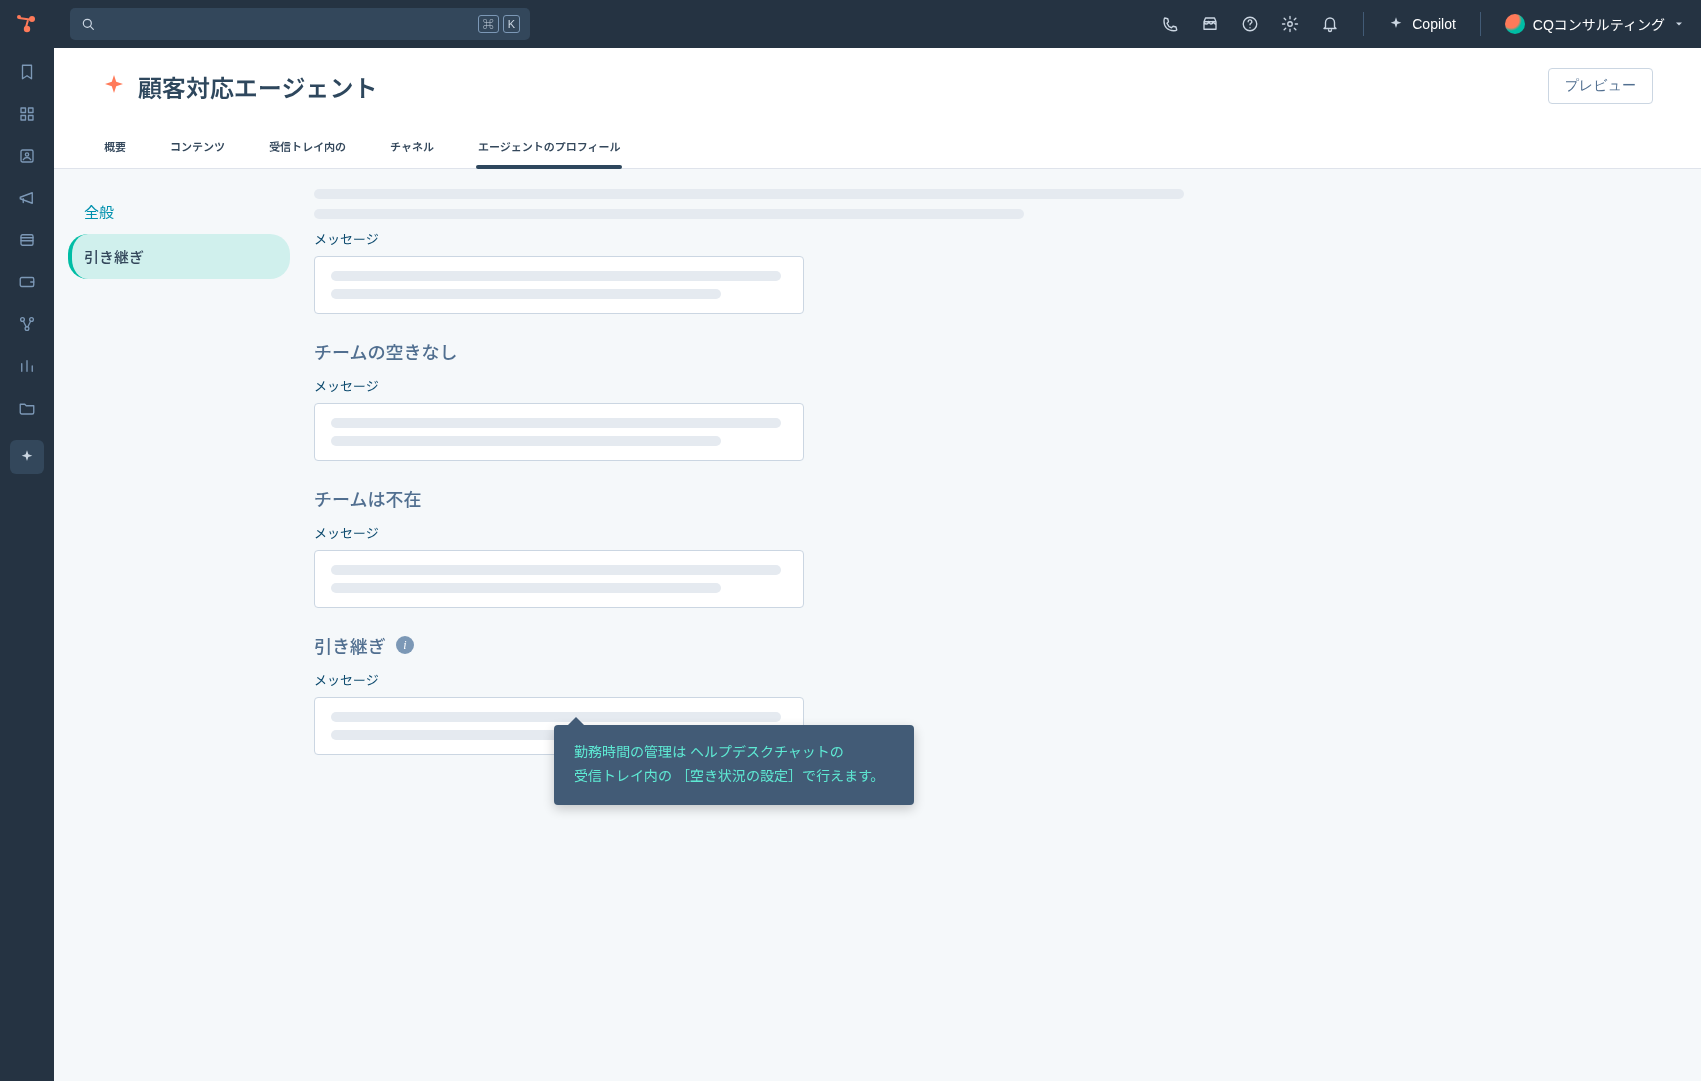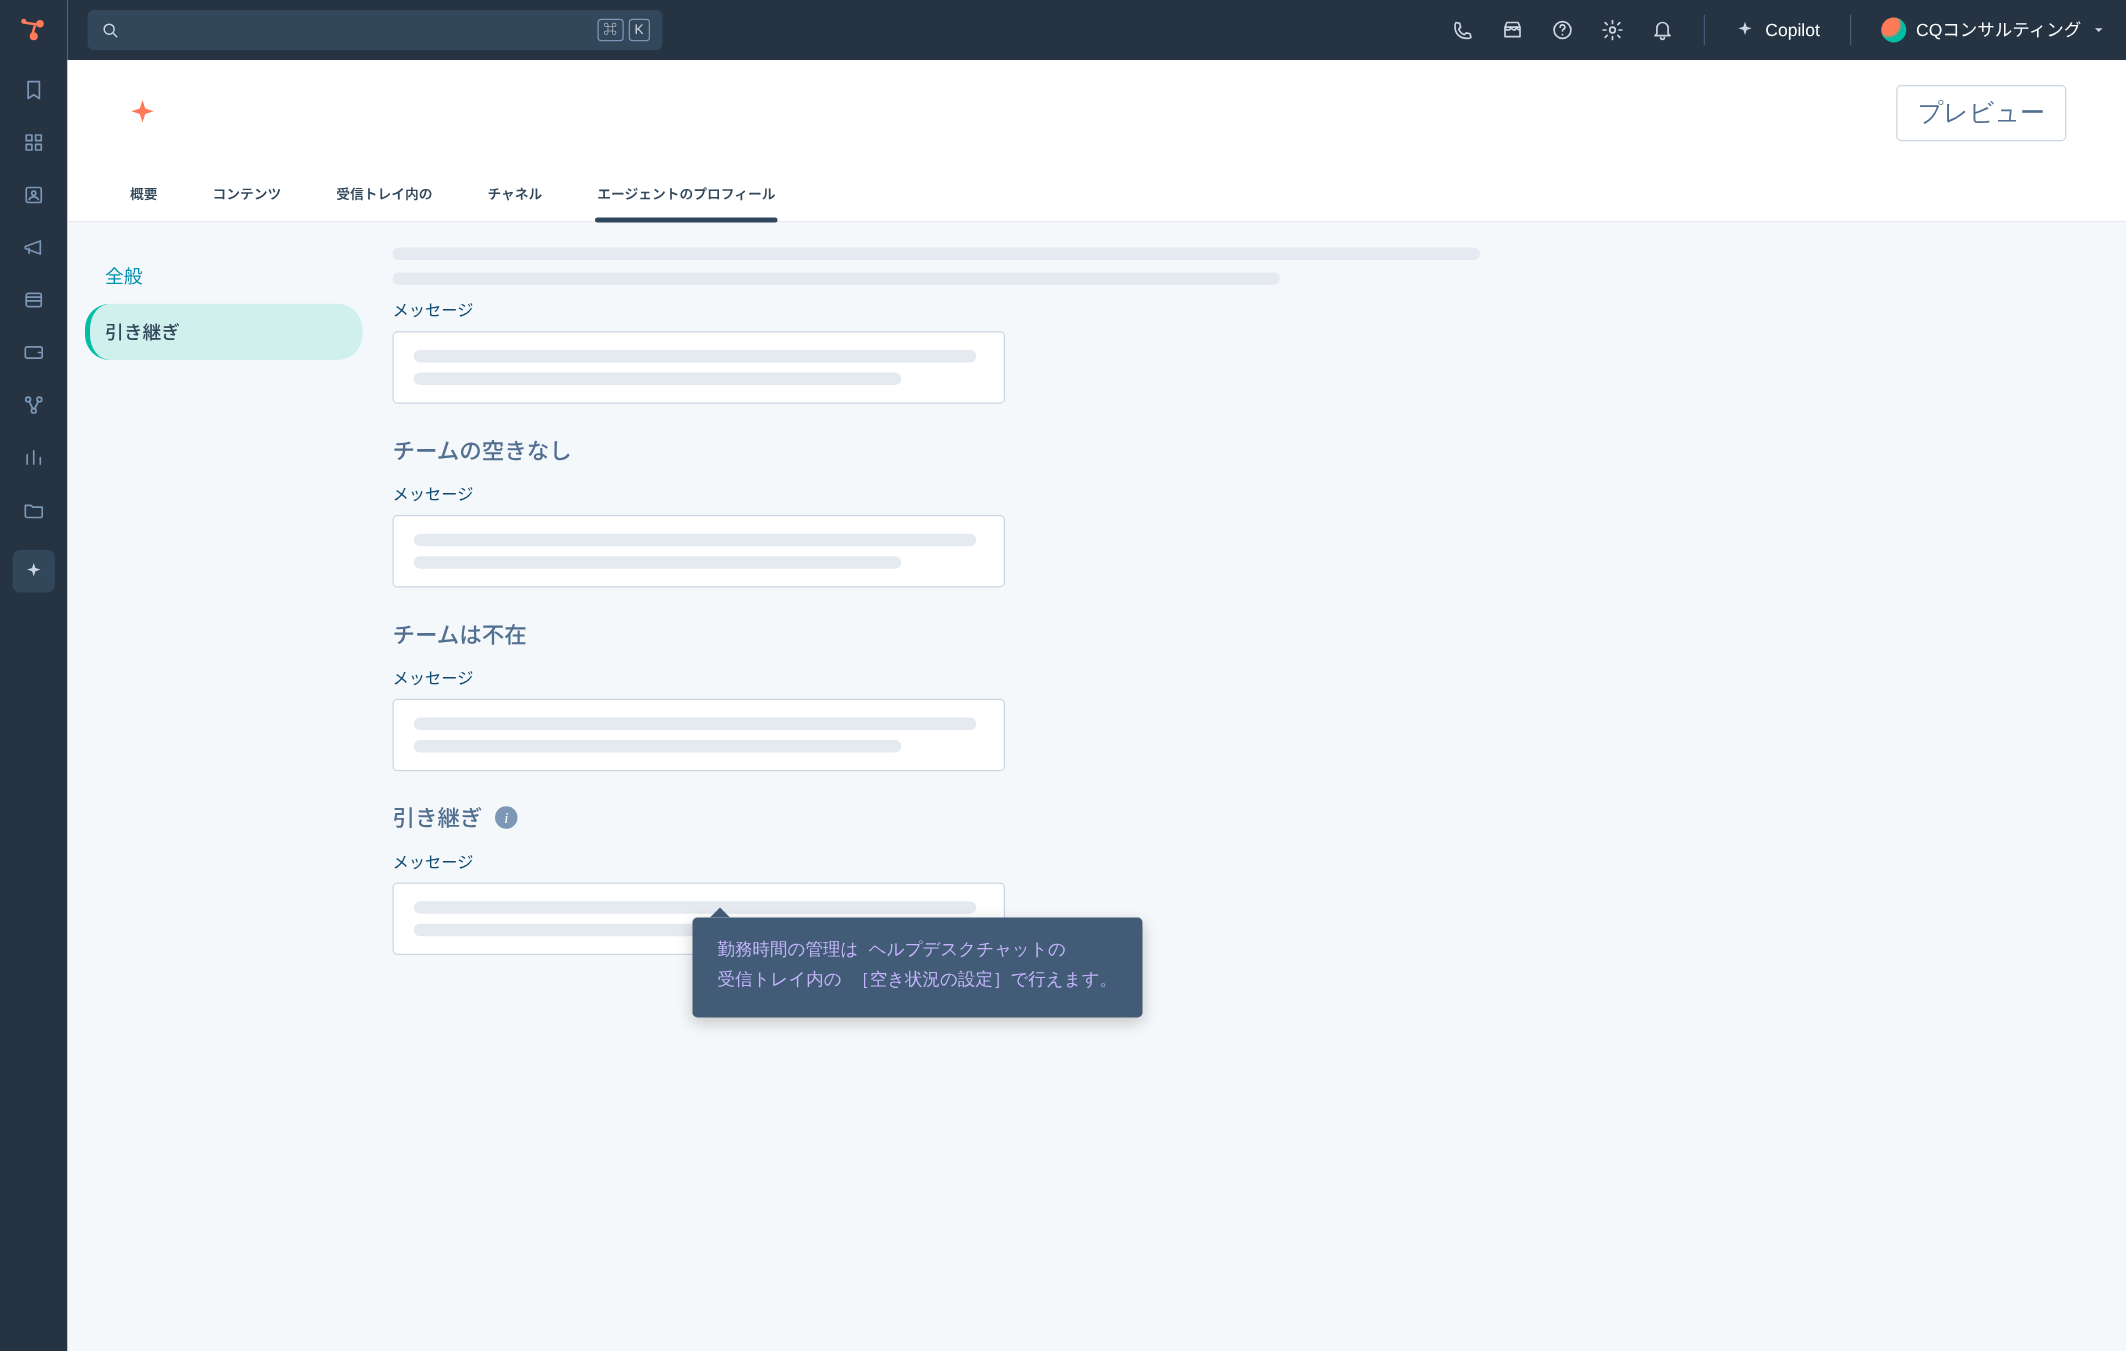--- a/index.html
+++ b/index.html
@@ -29,21 +29,21 @@
   .top-sep { width:1px; height:24px; background:#425b76; margin: 0 8px; }
   .copilot { display:flex; align-items:center; gap:8px; color:#fff; font-size:14px; cursor:pointer; }
   .account { display:flex; align-items:center; gap:8px; color:#fff; font-size:14px; cursor:pointer; }
   .avatar { width:20px; height:20px; border-radius:50%; background: radial-gradient(circle at 30% 30%, #ff7a59 0 40%, #00bda5 55% 100%); }
 
   
   .page-header { background:#fff; padding: 20px 48px 0 48px; border-bottom: 1px solid #dfe3eb; }
   .title-row { display:flex; align-items:center; gap: 16px; }
   .page-title { font-size: 24px; font-weight: 600; color:#2e475d; display:flex; align-items:center; gap:12px;}
   .page-title .spark { color:#ff7a59; }
-  .preview-btn { margin-left:auto; border:1px solid #cbd6e2; background:#fff; color:#516f90; padding: 8px 16px; border-radius:4px; font-size:20px; cursor:pointer; }
+  .preview-btn { margin-left:auto; border:1px solid #cbd6e2; background:#fff; color:#516f90; padding: 8px 16px; border-radius:4px; font-size:14px; cursor:pointer; }
 
   .tabs { display:flex; gap: 40px; margin-top: 24px; }
   .tab { padding: 10px 2px 14px 2px; font-size: 11px; font-weight: 600; color:#33475b; cursor:pointer; position:relative; }
   .tab.active::after { content:""; position:absolute; left:0; right:0; bottom:-1px; height:4px; background:#2e475d; border-radius:2px;}
 
   
   .content { display:flex; flex:1; background:#f5f8fa; }
   .sidenav { width: 250px; padding: 20px 14px; }
   .sidenav .item { padding: 12px 16px; font-size:15px; color:#0091ae; cursor:pointer; border-radius:2px;}
   .sidenav .item.active { background:#d0f0ed; color:#33475b; font-weight:500; border-left: 4px solid #00bda5; padding-left:12px;border-radius:20px;}
@@ -51,21 +51,21 @@
 
   .form-area { flex:1; padding: 20px 40px 60px 10px; max-width: 960px; }
   .skel-line { height: 10px; border-radius: 6px; background:#e5eaf0; margin-bottom: 10px; }
   .section-title { font-size: 18px; font-weight: 500; color:#516f90; margin-top: 24px; margin-bottom: 12px; display:flex; align-items:center; gap:10px;}
   .field-label { font-size: 13px; color:#0c4a6e; margin-bottom: 8px; }
   .textarea-box { border:1px solid #cbd6e2; background:#fff; border-radius:4px; width: 490px; padding: 14px 16px; min-height: 54px;}
   .textarea-box .skel-line { margin-bottom: 8px;}
 
   .info-badge { width:18px; height:18px; border-radius:50%; background:#7c98b6; display:inline-flex; align-items:center; justify-content:center; color:#fff; font-size:12px; font-style:italic; cursor:pointer; font-family: Georgia, serif;}
 
-  .tooltip { position: relative; background:#425b76; color:#c4b5fd; border-radius:4px; padding: 16px 20px; width: 360px; font-size:14px; line-height: 1.7; margin-top:-30px; margin-left: 240px; box-shadow: 0 4px 12px rgba(0,0,0,0.2); font-family: Liberation Mono, monospace;}
+  .tooltip { position: relative; background:#425b76; color:#5eead4; border-radius:4px; padding: 16px 20px; width: 360px; font-size:14px; line-height: 1.7; margin-top:-30px; margin-left: 240px; box-shadow: 0 4px 12px rgba(0,0,0,0.2);}
   .tooltip::before { content:""; position:absolute; top:-8px; left:14px; border-left:8px solid transparent; border-right:8px solid transparent; border-bottom:8px solid #425b76;}
 
   
   .istroke { stroke: currentColor; stroke-width:1.8; fill:none; stroke-linecap:round; stroke-linejoin:round; }
 </style>
 </head>
 <body>
 
 <div class="app">
 
@@ -202,20 +202,21 @@
           </svg>
       </div>
     </div>
 
     <div class="page-header">
       <div class="title-row">
         <div class="page-title">
           <svg class="spark" viewBox="0 0 24 24" width="24" height="24">
               <path fill="#ff7a59" d="M12 1l2.2 6.8L21 10l-6.8 2.2L12 19l-2.2-6.8L3 10l6.8-2.2z"></path>
             </svg>
+          <span>顧客対応エージェント</span>
         </div>
         <button class="preview-btn">プレビュー</button>
       </div>
       <div class="tabs">
         <div class="tab">概要</div>
         <div class="tab">コンテンツ</div>
         <div class="tab">受信トレイ内の</div>
         <div class="tab">チャネル</div>
         <div class="tab active">エージェントのプロフィール</div>
       </div>

